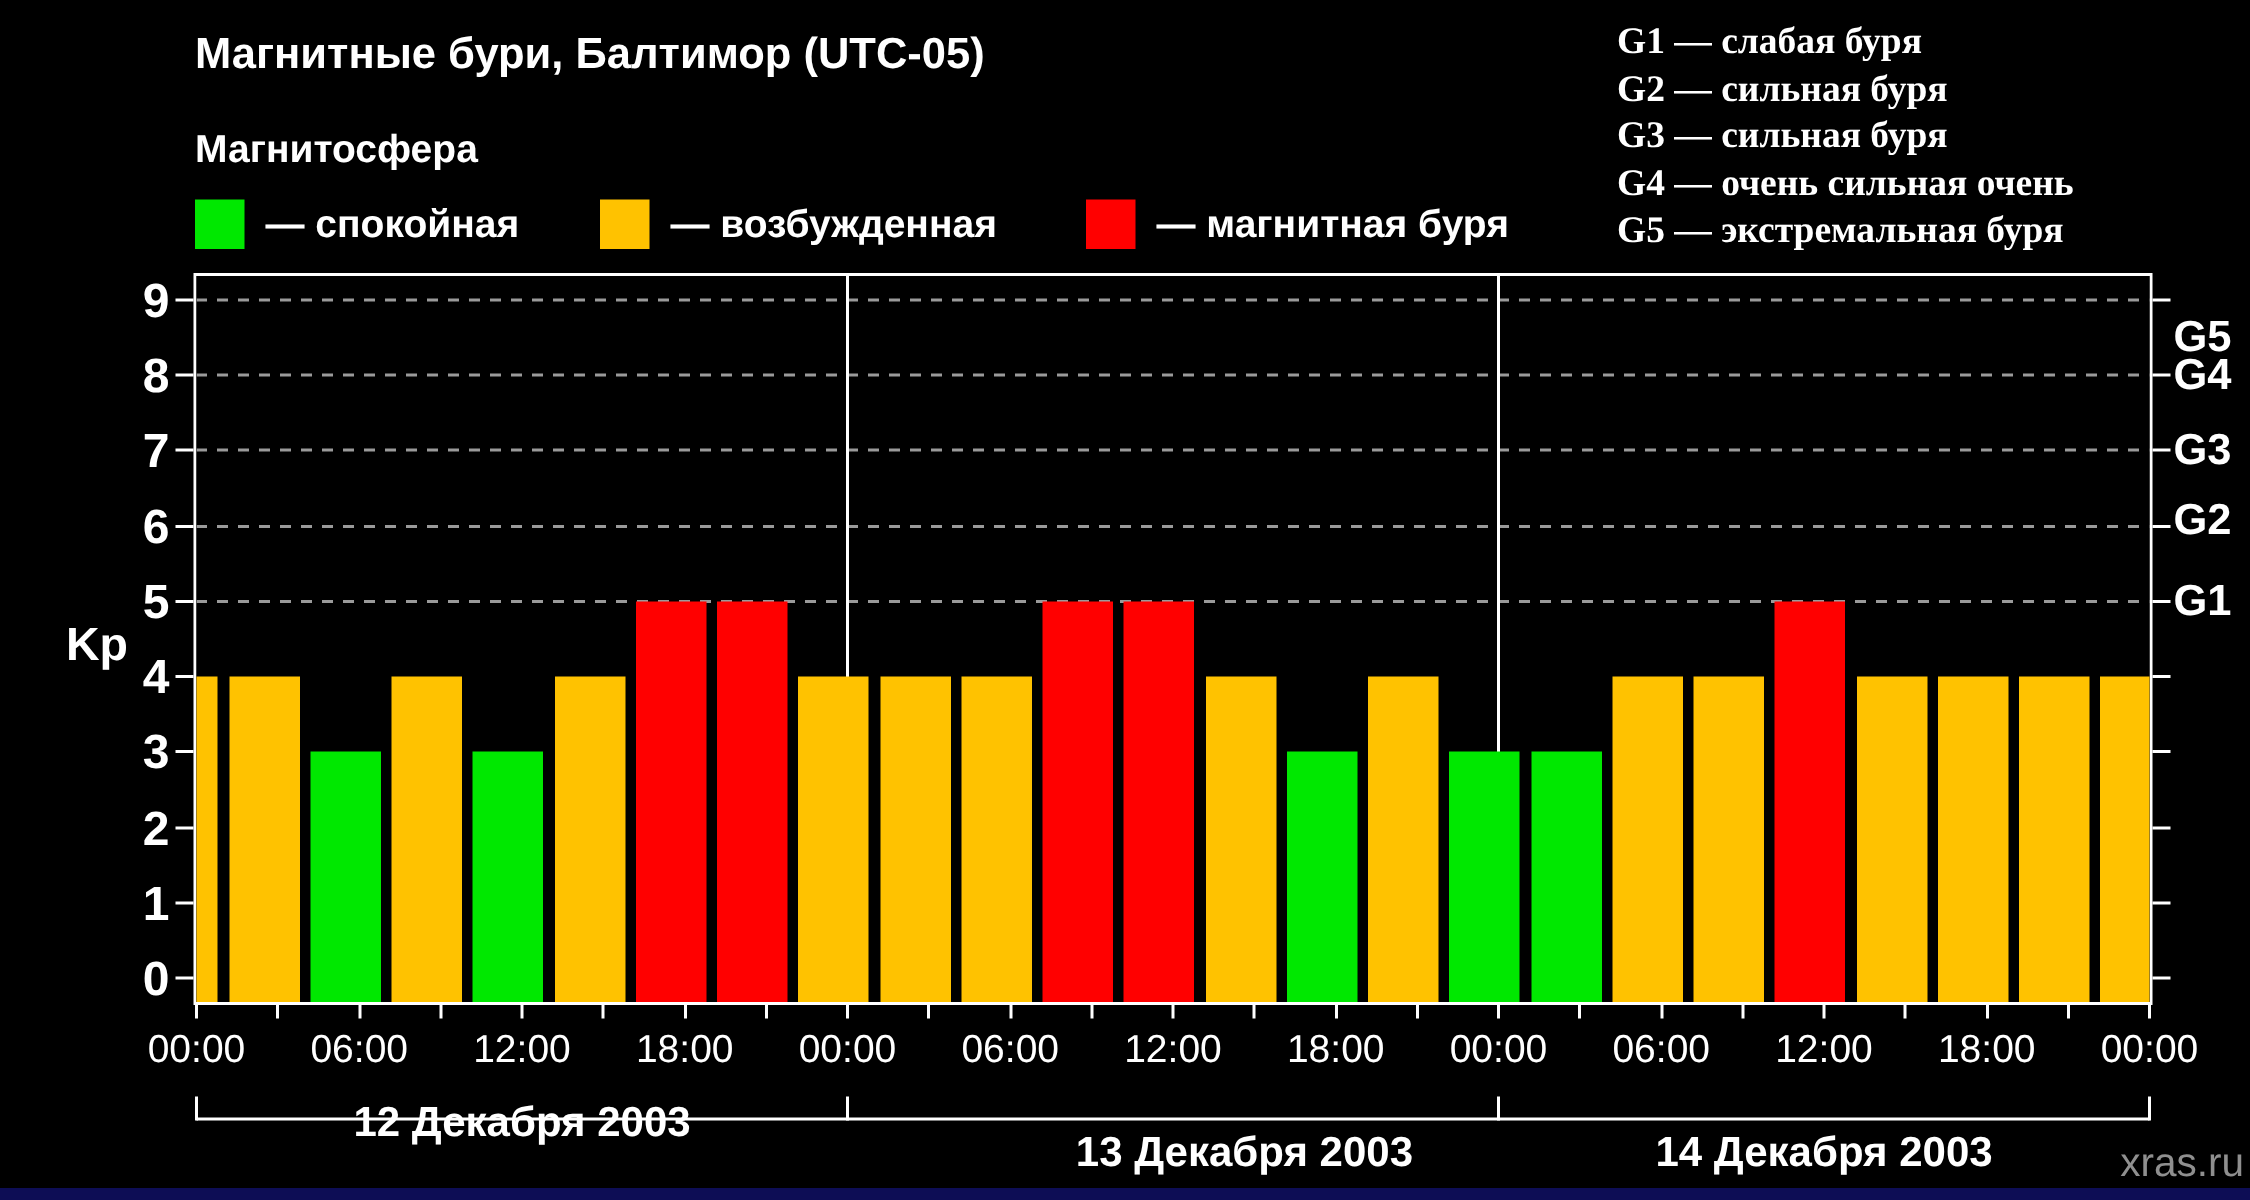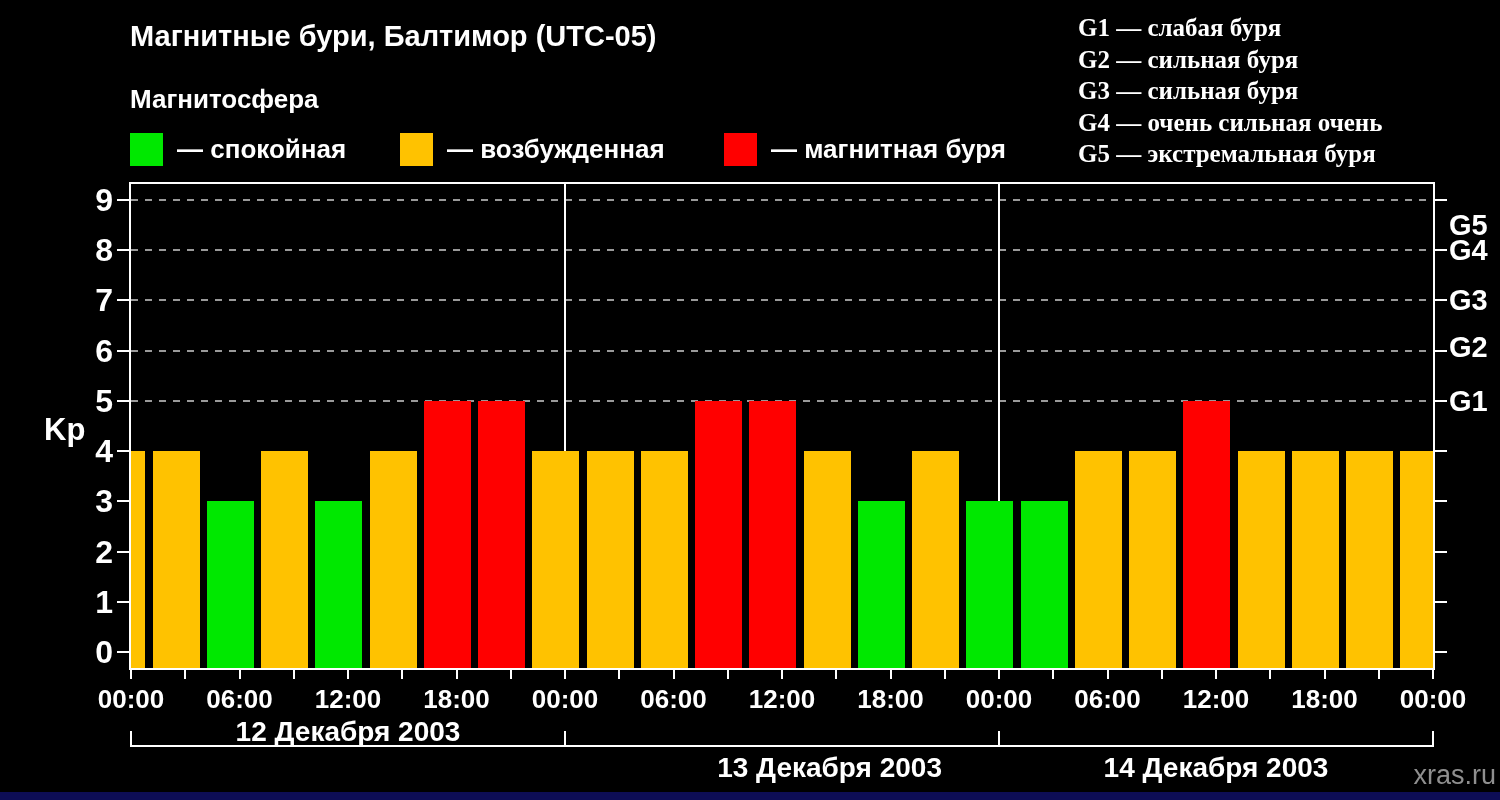--- a/index.html
+++ b/index.html
@@ -18,21 +18,21 @@
   .plot-border{position:absolute;left:129px;top:182px;width:1302px;height:484px;border:2px solid #fff;}
   .plot{position:absolute;left:131px;top:184px;width:1302px;height:484px;overflow:hidden;background:#000;}
   .grid-line{position:absolute;left:0;width:100%;height:2px;z-index:0;
     background:repeating-linear-gradient(90deg,#9a9a9a 0 7px,transparent 7px 14px);}
   .day-line{position:absolute;top:0;width:2px;height:100%;background:#fff;z-index:1;}
   .bar{position:absolute;bottom:0;z-index:2;}
   .y-tick{position:absolute;width:12px;height:2px;background:#fff;}
   .x-tick{position:absolute;width:2px;height:9px;background:#fff;}
   .y-lab{position:absolute;width:80px;text-align:right;font-size:32px;font-weight:bold;line-height:40px;}
   .g-lab{position:absolute;font-size:29px;font-weight:bold;line-height:40px;white-space:nowrap;}
-  .x-lab{position:absolute;width:110px;text-align:center;font-size:26px;font-weight:bold;white-space:nowrap;}
+  .x-lab{position:absolute;width:110px;text-align:center;font-size:26px;font-weight:normal;white-space:nowrap;}
   .bracket-line{position:absolute;height:2px;background:#fff;}
   .bracket-tick{position:absolute;width:2px;height:16px;background:#fff;}
   .date-lab{position:absolute;width:320px;text-align:center;font-size:28px;font-weight:bold;white-space:nowrap;}
   .watermark{position:absolute;right:4px;top:760px;font-size:27px;color:#8f8f8f;text-decoration:none;white-space:nowrap;}
   .bottom-strip{position:absolute;left:0;bottom:0;width:100%;height:8px;background:#0d0d55;}
 </style>
 </head>
 <body>
 
 <div class="stage">
@@ -170,20 +170,20 @@
       <div class="x-lab" style="left: 944px; top: 684px;">00:00</div>
       <div class="x-lab" style="left: 1052.5px; top: 684px;">06:00</div>
       <div class="x-lab" style="left: 1161px; top: 684px;">12:00</div>
       <div class="x-lab" style="left: 1269.5px; top: 684px;">18:00</div>
       <div class="x-lab" style="left: 1378px; top: 684px;">00:00</div>
       <div class="bracket-line" style="left: 131px; top: 745px; width: 1302px;"></div>
       <div class="bracket-tick" style="left: 130px; top: 731px;"></div>
       <div class="bracket-tick" style="left: 564px; top: 731px;"></div>
       <div class="bracket-tick" style="left: 998px; top: 731px;"></div>
       <div class="bracket-tick" style="left: 1432px; top: 731px;"></div>
-      <div class="date-lab" style="left: 188px; top: 716px;">12 Декабря 2003</div>
+      <div class="date-lab" style="left: 188px; top: 732px;">12 Декабря 2003</div>
       <div class="date-lab" style="left: 622px; top: 752px; text-align: right;">13 Декабря 2003</div>
       <div class="date-lab" style="left: 1056px; top: 752px;">14 Декабря 2003</div>
     </div>
 
   <a class="watermark">xras.ru</a>
   <div class="bottom-strip"></div>
 </div>
 
 </body></html>

